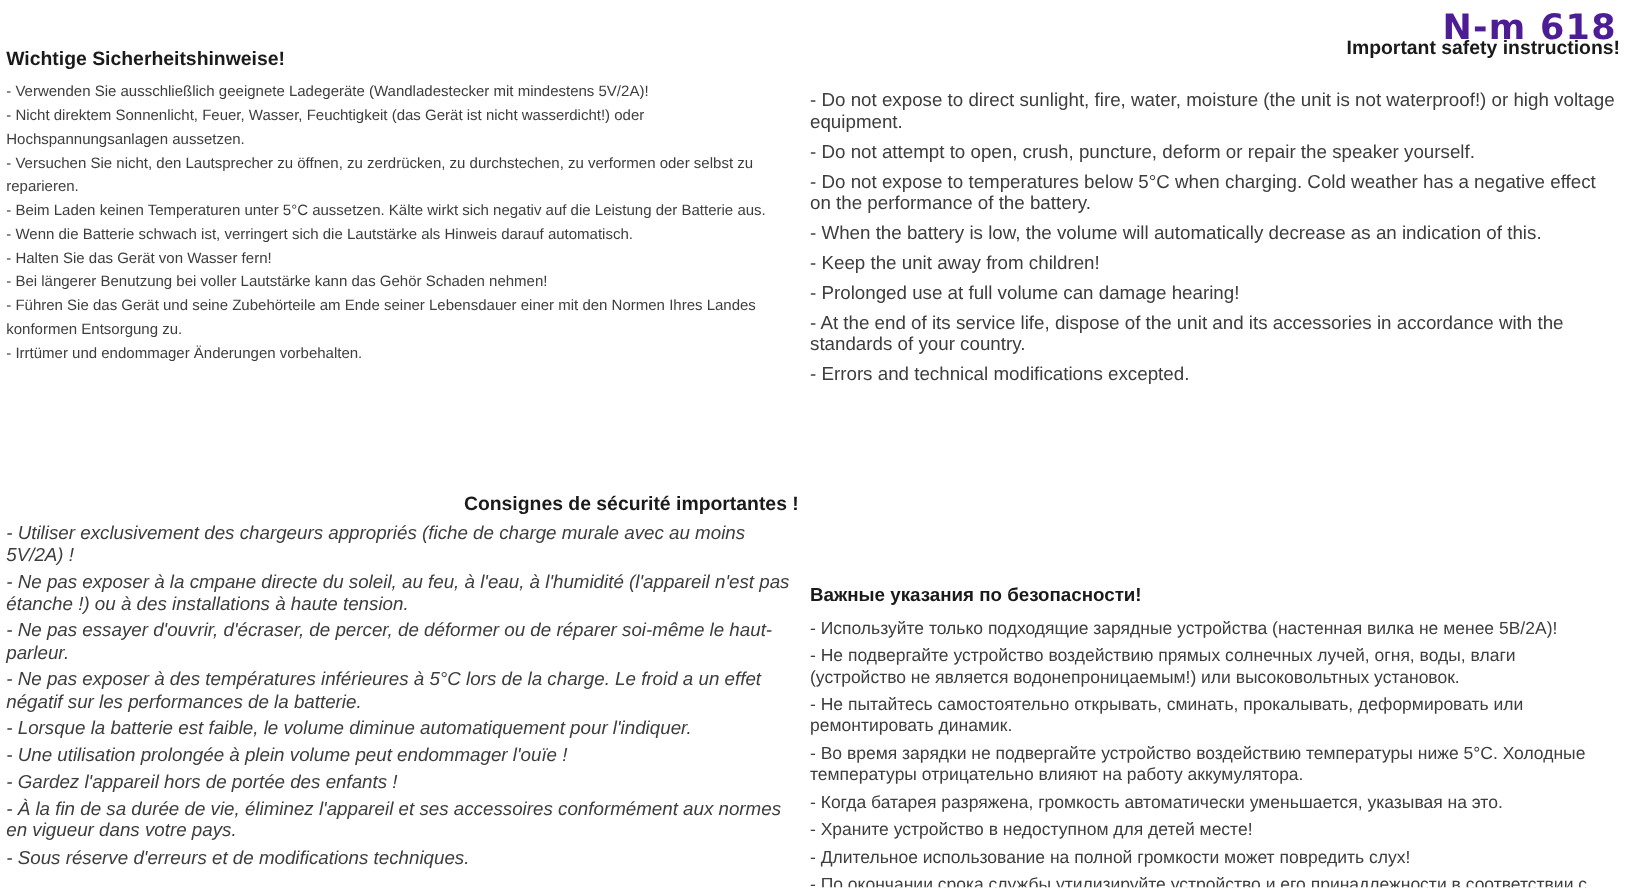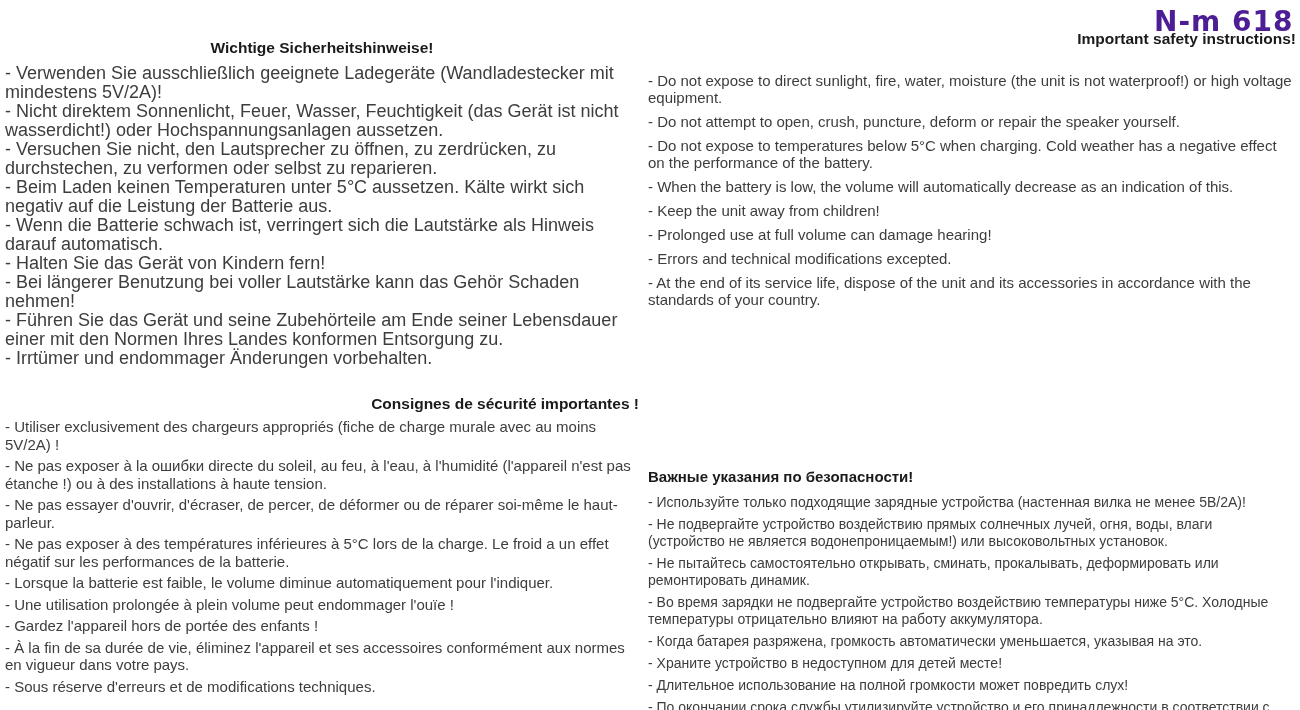--- a/index.html
+++ b/index.html
@@ -28,76 +28,76 @@
   section h2 {
     font-size: 15.5px;
     font-weight: bold;
     color: #1a1a1a;
   }
   section p {
     color: #3d3d3d;
   }
   
   .sec-de { left: 5px; top: 38px; width: 634px; }
-  .sec-de h2 { line-height: 19px; margin-bottom: 7px; text-align: center; }
-  .sec-de p { font-size: 18px; line-height: 19px; margin: 0; }
+  .sec-de h2 { line-height: 19px; margin-bottom: 7px; }
+  .sec-de p { font-size: 12px; line-height: 19px; margin: 0; }
   
   .sec-en { left: 648px; top: 30px; width: 648px; }
   .sec-en h2 { line-height: 18px; margin-bottom: 24px; text-align: right; }
   .sec-en p { font-size: 15px; line-height: 17px; margin-top: 7px; }
   
   .sec-fr { left: 5px; top: 394px; width: 634px; }
   .sec-fr h2 { line-height: 19px; margin-bottom: 5px; text-align: right; }
-  .sec-fr p { font-size: 15px; line-height: 17.5px; margin-top: 4px; }
+  .sec-fr p { font-size: 15px; line-height: 17.5px; margin-top: 4px; font-style: italic; }
   
   .sec-ru { left: 648px; top: 420px; width: 626px; margin-top: 48px; }
   .sec-ru h2 { font-size: 15px; line-height: 17px; margin-bottom: 9px; }
   .sec-ru p { font-size: 14px; line-height: 17px; margin-top: 5px; }
 </style>
 </head>
 <body>
 
 <div class="page">
 
   <div class="model-title">N-m 618</div>
 
   <section class="sec-de">
     <h2>Wichtige Sicherheitshinweise!</h2>
     <div>
         <p>- Verwenden Sie ausschließlich geeignete Ladegeräte (Wandladestecker mit mindestens 5V/2A)!</p>
         <p>- Nicht direktem Sonnenlicht, Feuer, Wasser, Feuchtigkeit (das Gerät ist nicht wasserdicht!) oder Hochspannungsanlagen aussetzen.</p>
         <p>- Versuchen Sie nicht, den Lautsprecher zu öffnen, zu zerdrücken, zu durchstechen, zu verformen oder selbst zu reparieren.</p>
         <p>- Beim Laden keinen Temperaturen unter 5°C aussetzen. Kälte wirkt sich negativ auf die Leistung der Batterie aus.</p>
         <p>- Wenn die Batterie schwach ist, verringert sich die Lautstärke als Hinweis darauf automatisch.</p>
-        <p>- Halten Sie das Gerät von Kindern fern!</p>
+        <p>- Halten Sie das Gerät von Wasser fern!</p>
         <p>- Bei längerer Benutzung bei voller Lautstärke kann das Gehör Schaden nehmen!</p>
         <p>- Führen Sie das Gerät und seine Zubehörteile am Ende seiner Lebensdauer einer mit den Normen Ihres Landes konformen Entsorgung zu.</p>
         <p>- Irrtümer und endommager Änderungen vorbehalten.</p>
       </div>
   </section>
 
   <section class="sec-en">
     <h2>Important safety instructions!</h2>
     <div>
         <p>- Do not expose to direct sunlight, fire, water, moisture (the unit is not waterproof!) or high voltage equipment.</p>
         <p>- Do not attempt to open, crush, puncture, deform or repair the speaker yourself.</p>
         <p>- Do not expose to temperatures below 5°C when charging. Cold weather has a negative effect on the performance of the battery.</p>
         <p>- When the battery is low, the volume will automatically decrease as an indication of this.</p>
         <p>- Keep the unit away from children!</p>
         <p>- Prolonged use at full volume can damage hearing!</p>
+        <p>- At the end of its service life, dispose of the unit and its accessories in accordance with the standards of your country.</p>
         <p>- Errors and technical modifications excepted.</p>
-        <p>- At the end of its service life, dispose of the unit and its accessories in accordance with the standards of your country.</p>
       </div>
   </section>
 
   <section class="sec-fr">
     <h2>Consignes de sécurité importantes !</h2>
     <div>
         <p>- Utiliser exclusivement des chargeurs appropriés (fiche de charge murale avec au moins 5V/2A) !</p>
-        <p>- Ne pas exposer à la ошибки directe du soleil, au feu, à l'eau, à l'humidité (l'appareil n'est pas étanche !) ou à des installations à haute tension.</p>
+        <p>- Ne pas exposer à la стране directe du soleil, au feu, à l'eau, à l'humidité (l'appareil n'est pas étanche !) ou à des installations à haute tension.</p>
         <p>- Ne pas essayer d'ouvrir, d'écraser, de percer, de déformer ou de réparer soi-même le haut-parleur.</p>
         <p>- Ne pas exposer à des températures inférieures à 5°C lors de la charge. Le froid a un effet négatif sur les performances de la batterie.</p>
         <p>- Lorsque la batterie est faible, le volume diminue automatiquement pour l'indiquer.</p>
         <p>- Une utilisation prolongée à plein volume peut endommager l'ouïe !</p>
         <p>- Gardez l'appareil hors de portée des enfants !</p>
         <p>- À la fin de sa durée de vie, éliminez l'appareil et ses accessoires conformément aux normes en vigueur dans votre pays.</p>
         <p>- Sous réserve d'erreurs et de modifications techniques.</p>
       </div>
   </section>
 

